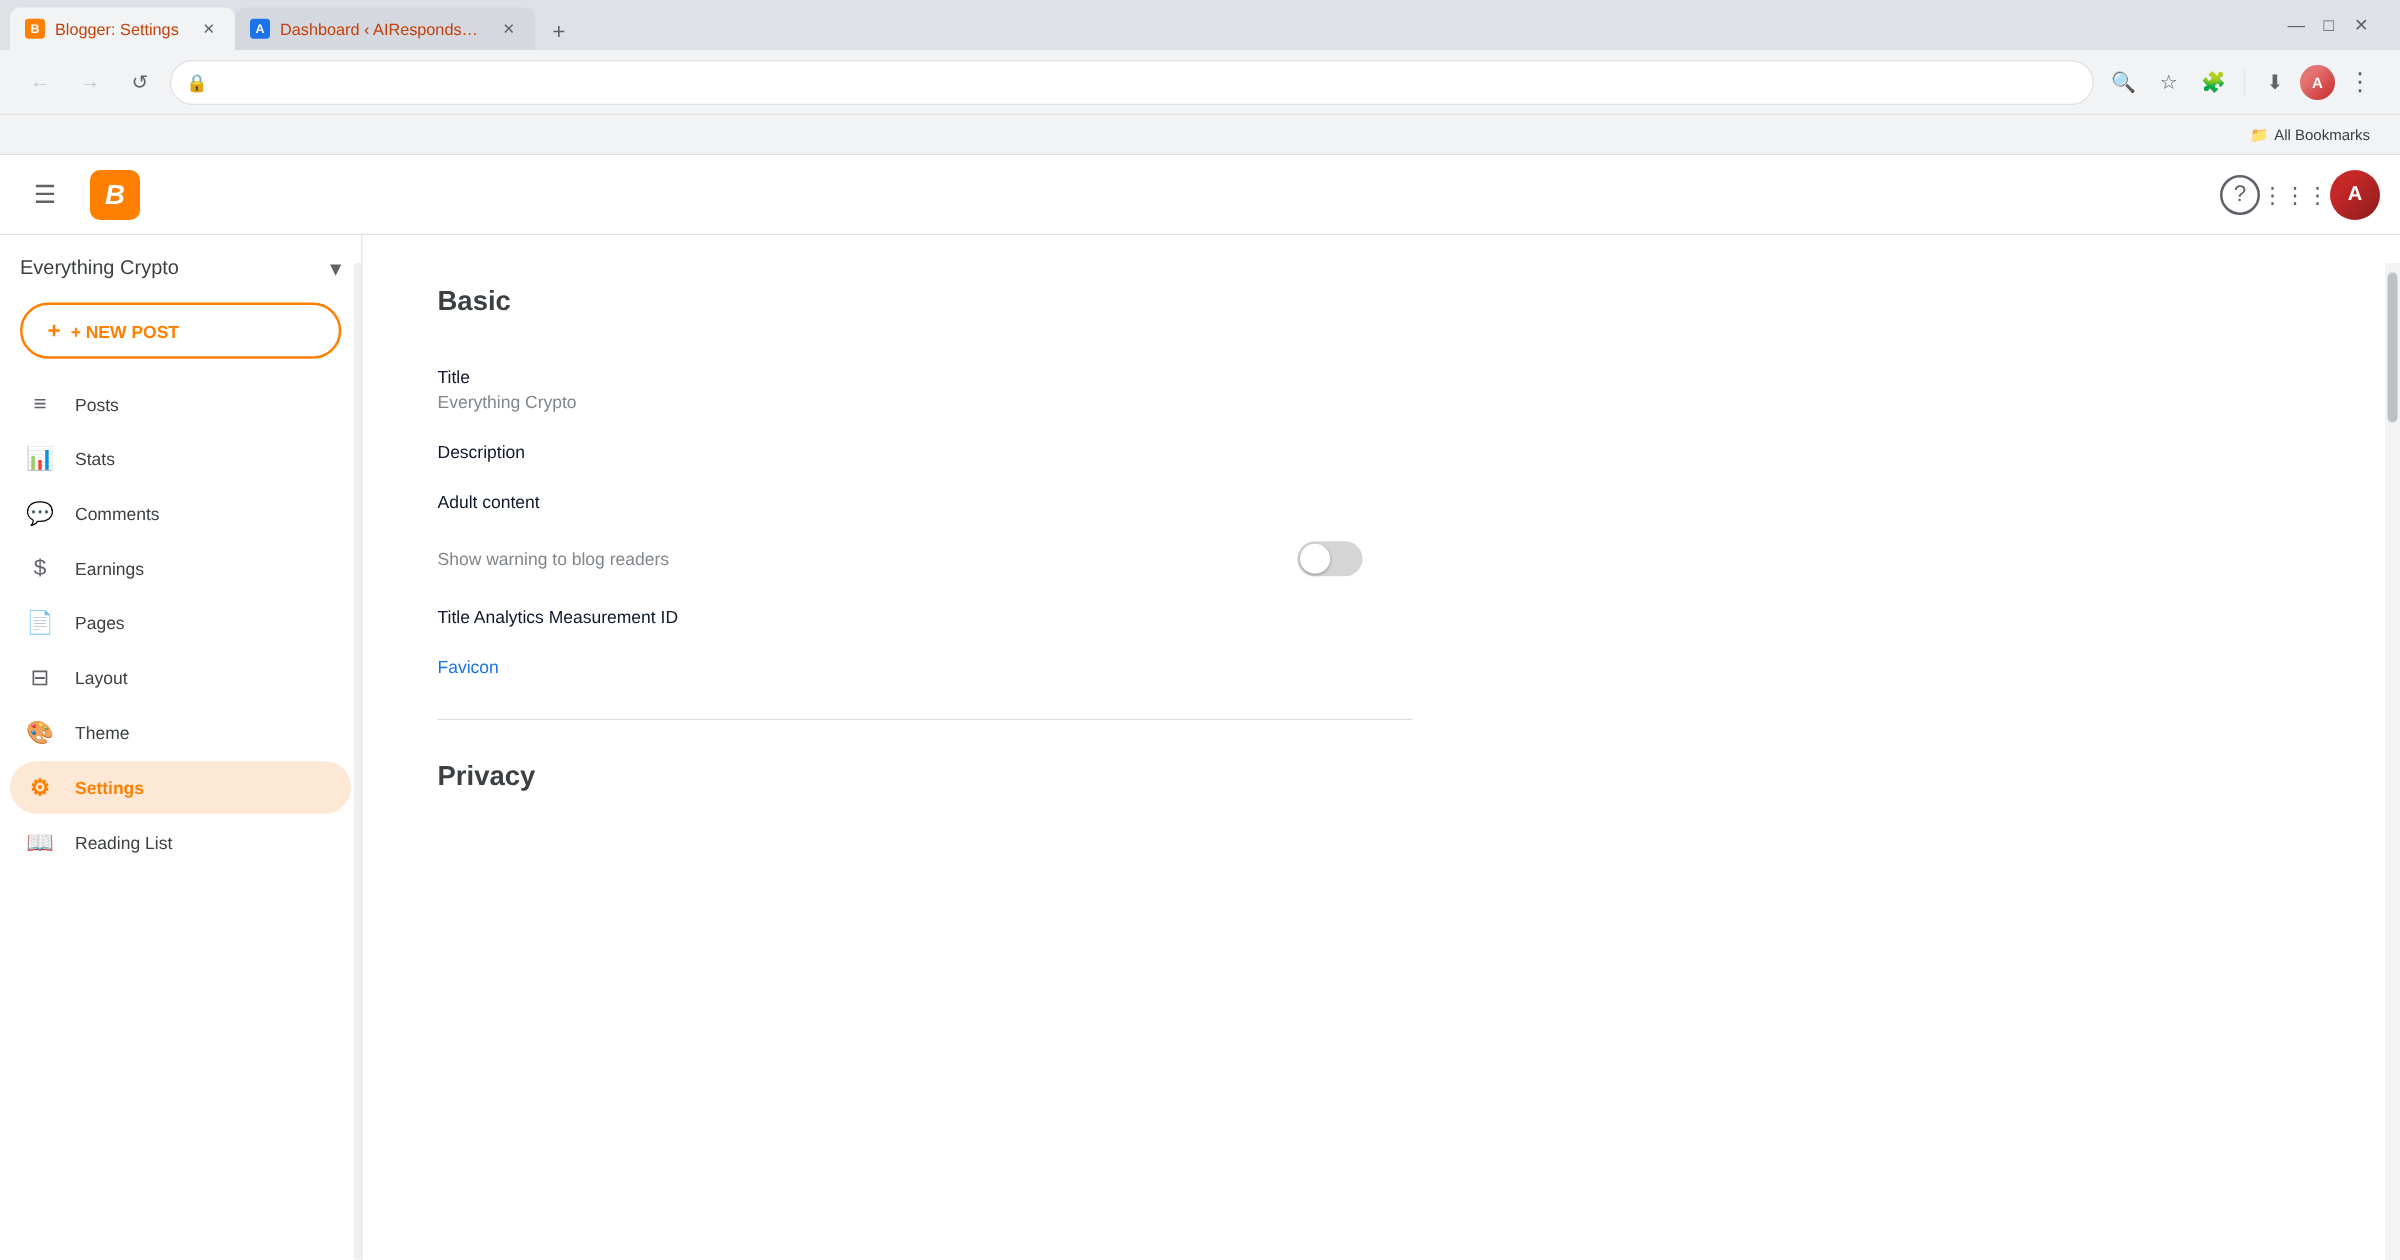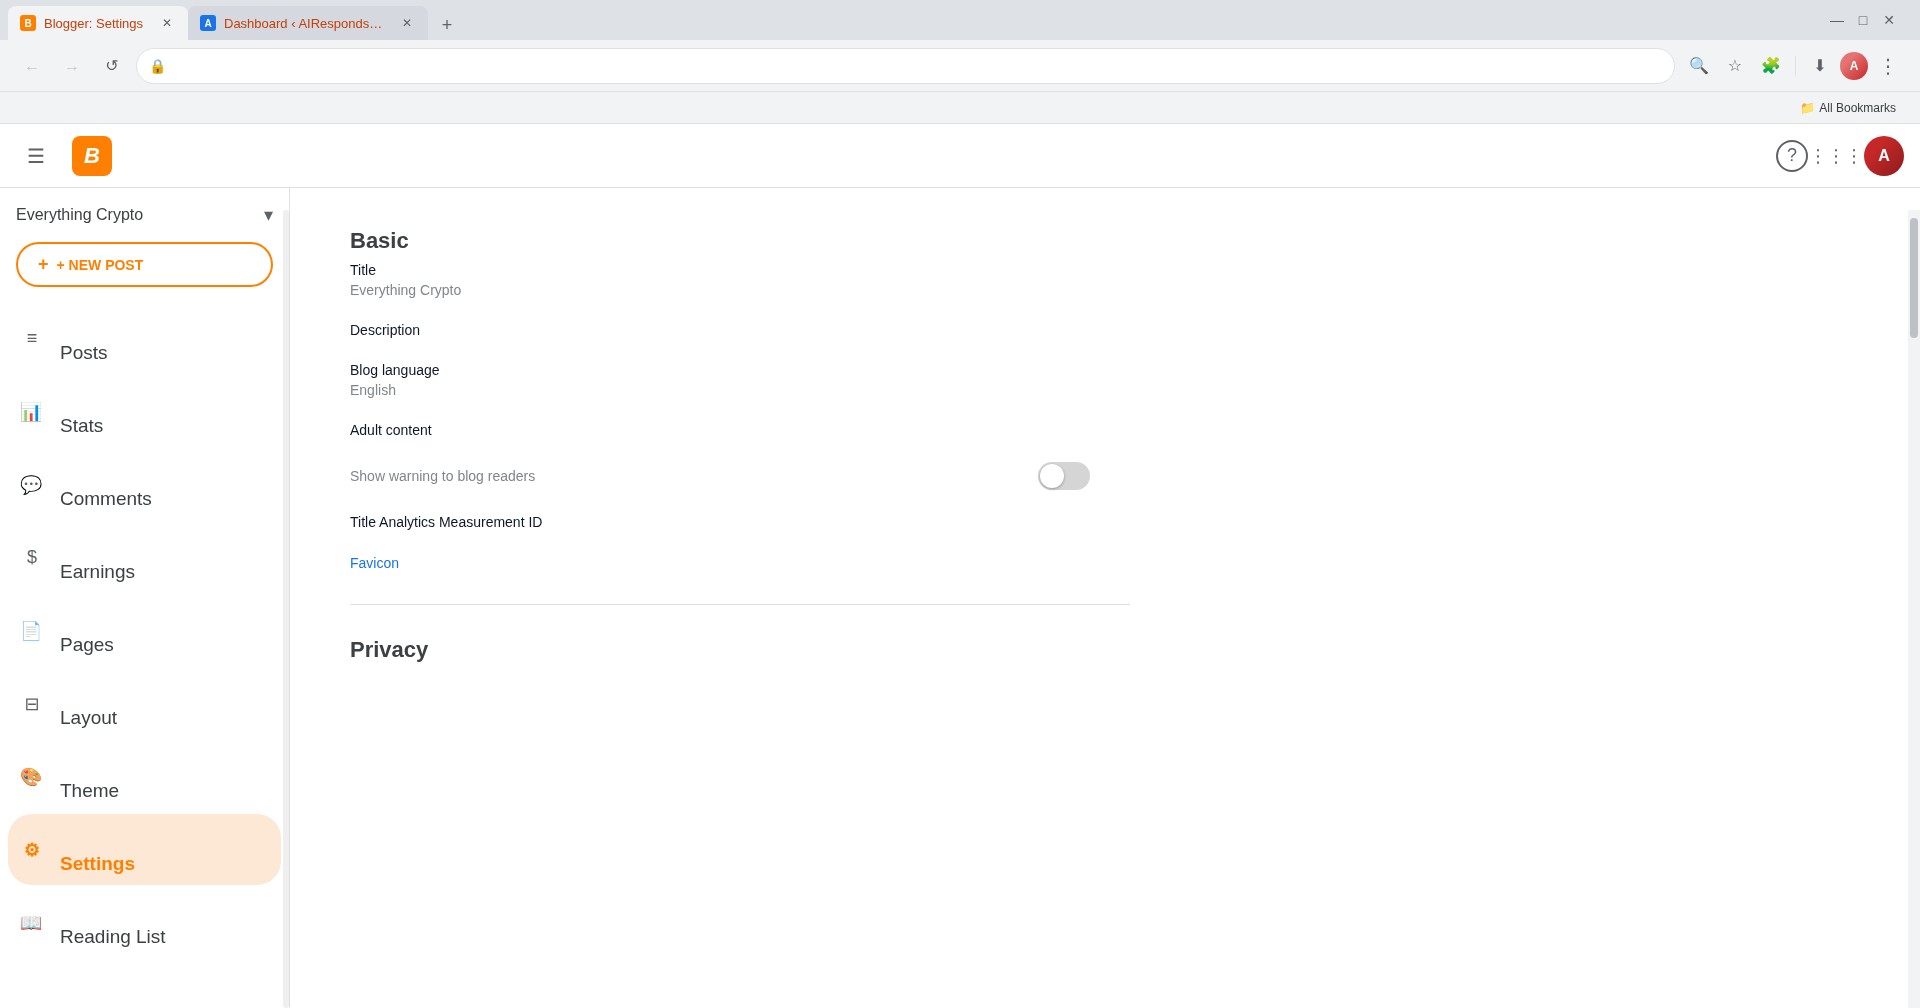--- a/index.html
+++ b/index.html
@@ -375,40 +375,40 @@
     }
 
     .nav-icon {
       font-size: 18px;
       width: 24px;
       text-align: center;
       color: #5f6368;
     }
     .nav-item.active .nav-icon { color: #ff8000; }
 
-    .nav-label { font-size: 19px; margin-top: 29px; }
+    .nav-label { font-size: 14px; }
 
     
     .main-content {
       flex: 1;
       overflow-y: auto;
       background: #fff;
       position: relative;
     }
 
     .settings-container {
       max-width: 900px;
       padding: 40px 60px;
     }
 
     .section-title {
       font-size: 22px;
       font-weight: 600;
       color: #3c4043;
-      margin-bottom: 8px;
+      margin-bottom: 39px;
     }
 
     .setting-row {
       margin-bottom: 24px;
     }
 
     .setting-label {
       font-size: 14px;
       font-weight: 500;
       color: #0f172a;
@@ -616,24 +616,20 @@
 
             <div class="setting-row">
               <div class="setting-label">Title</div>
               <div class="setting-value">Everything Crypto</div>
             </div>
 
             <div class="setting-row">
               <div class="setting-label">Description</div>
             </div>
 
-            <div class="setting-row">
-              <div class="setting-label">Blog language</div>
-              <div class="setting-value">English</div>
-            </div>
 
             <div class="setting-row">
               <div class="setting-label">Adult content</div>
             </div>
 
             <div class="setting-row toggle-row">
               <div class="setting-value">Show warning to blog readers</div>
               <div class="toggle-switch" style="margin-right: 40px;">
                 <div class="toggle-knob"></div>
               </div>

